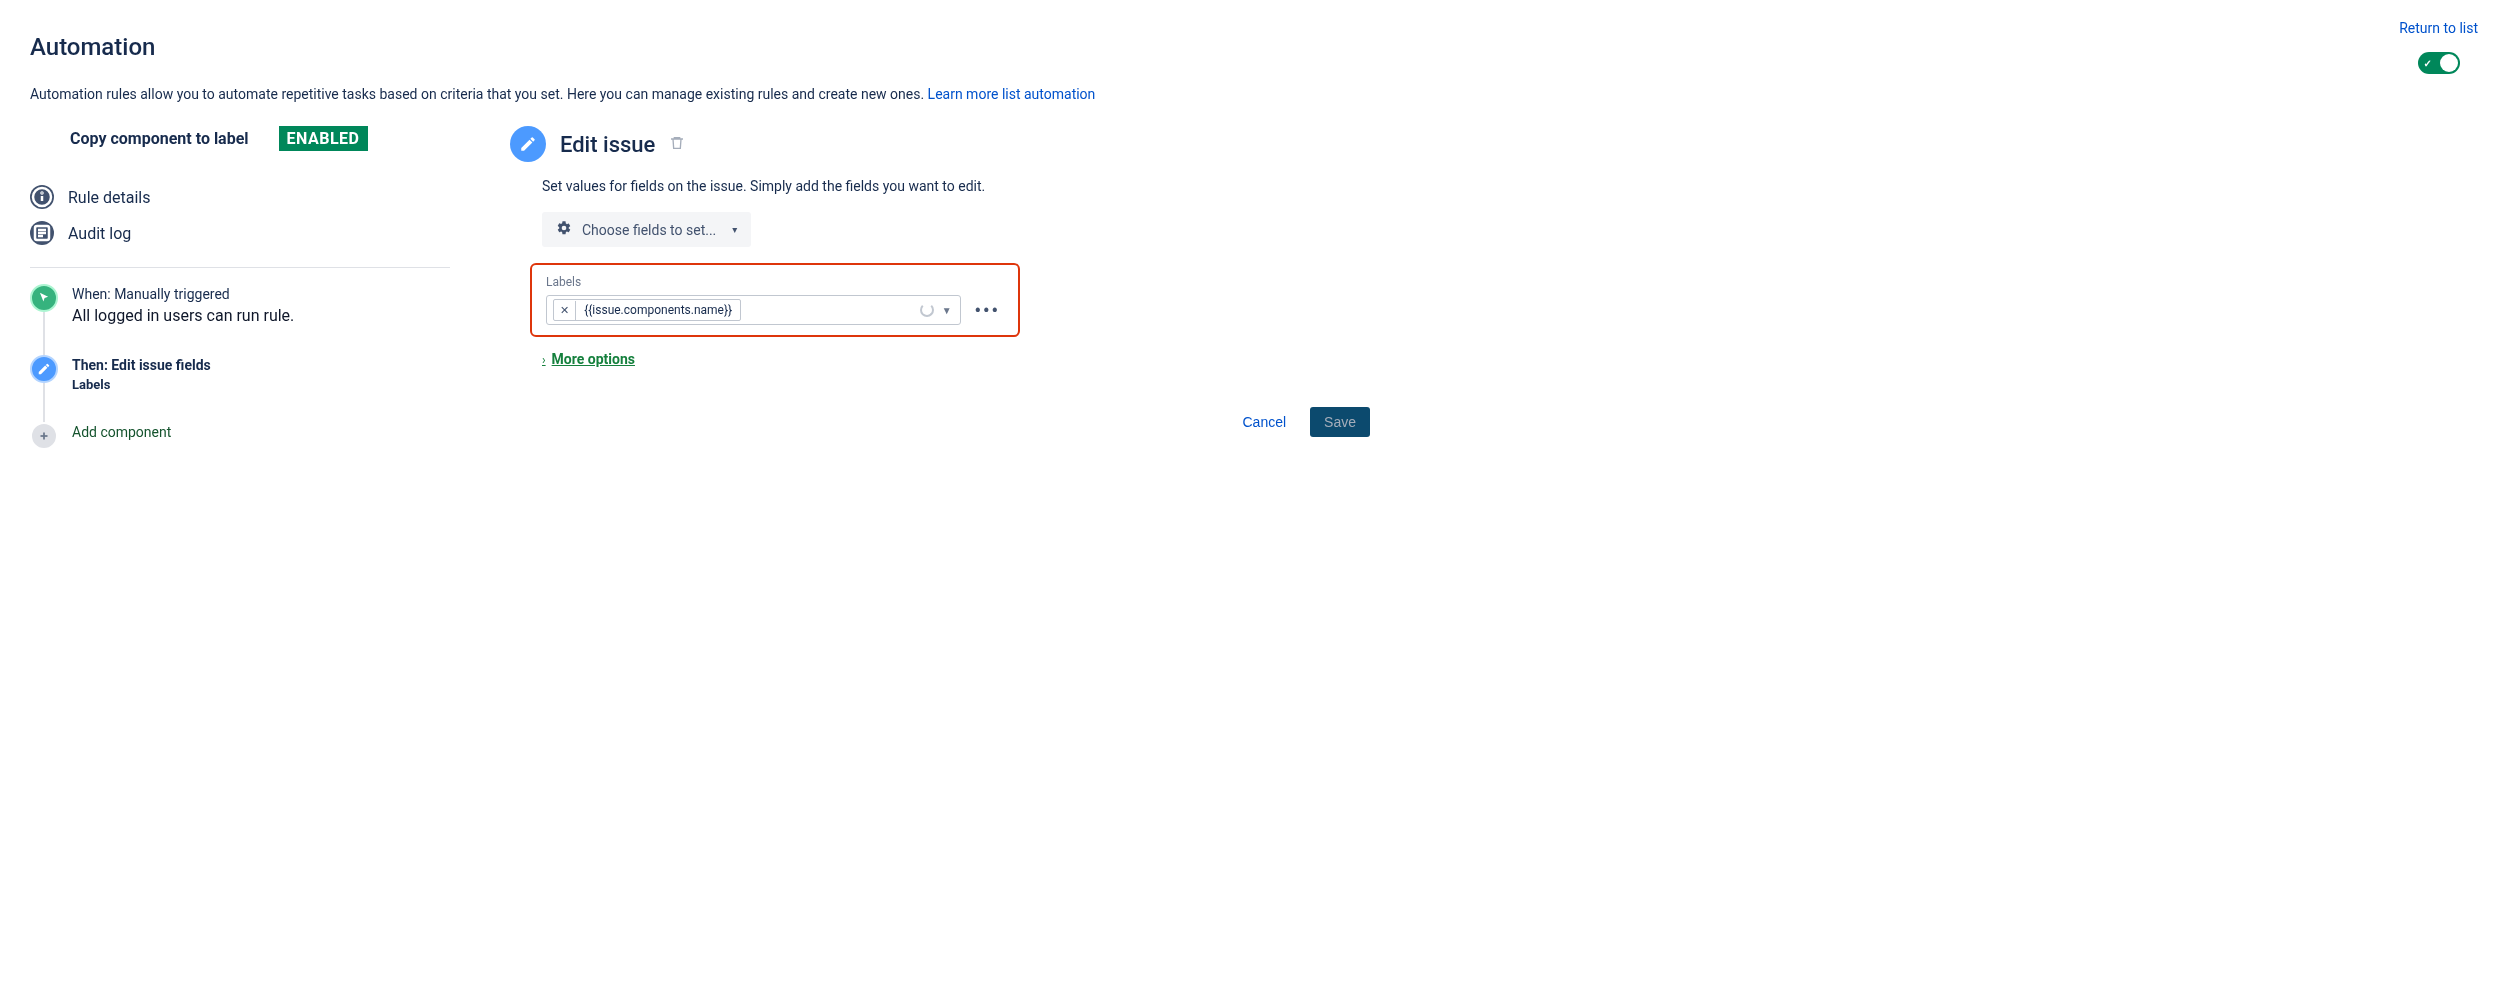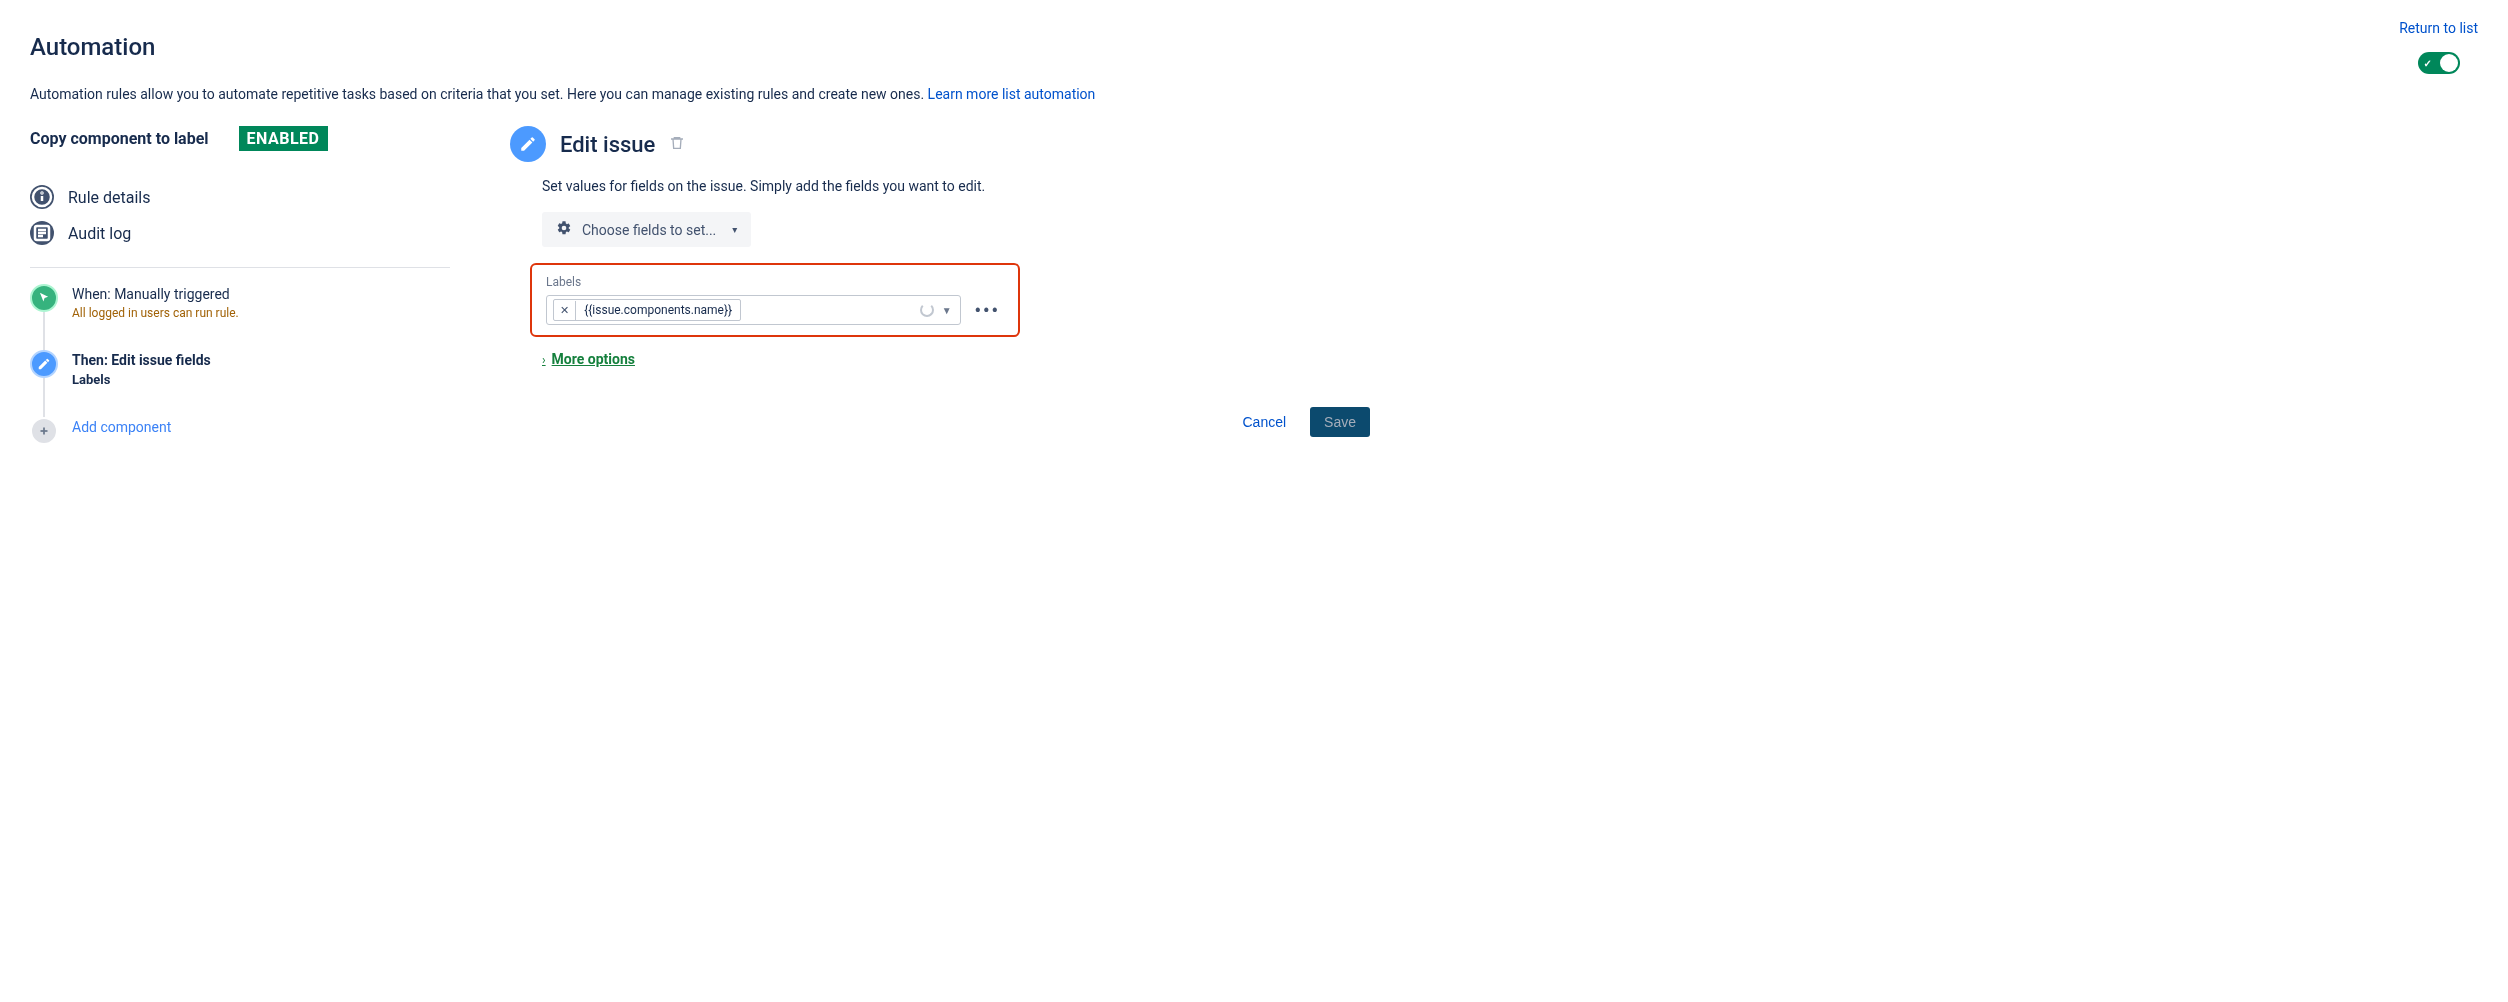--- a/index.html
+++ b/index.html
@@ -72,20 +72,21 @@
     flex-shrink: 0;
   }
   .right-col {
     flex: 1;
   }
   .rule-title-row {
     display: flex;
     align-items: center;
     gap: 30px;
     margin-bottom: 28px;
+    margin-left: 40px;
   }
   .rule-title {
     font-size: 16px;
     font-weight: 700;
     color: #172B4D;
   }
   .badge-enabled {
     background: #00875A;
     color: #fff;
     font-size: 16px;
@@ -147,21 +148,21 @@
     z-index: 1;
     color: #fff;
   }
   .flow-icon.green { background: #36B37E; border: 2px solid #ABF5D1; }
   .flow-icon.blue  { background: #4C9AFF; border: 2px solid #B3D4FF; }
   .flow-icon.gray  { background: #DFE1E6; border: 2px solid #fff; color:#6B778C; }
   .flow-icon svg { width: 14px; height: 14px; }
   .flow-text { padding-top: 2px; }
   .flow-title { font-size: 14px; font-weight: 400; color: #172B4D; margin-bottom: 4px; }
   .flow-title.bold { font-weight: 700; }
-  .flow-sub { font-size: 12px; color: #a16207; }
+  .flow-sub { font-size: 16px; color: #0f172a; }
   .flow-sub.bold { font-weight: 700; color: #172B4D; font-size: 13px; }
   .editor-header {
     display: flex;
     align-items: center;
     gap: 14px;
     margin-bottom: 16px;
   }
   .editor-icon {
     width: 36px;
     height: 36px;
@@ -377,21 +378,21 @@
     </div>
 
     <div class="flow-step" style="padding-bottom:0">
       <div class="flow-icon gray">
         <svg viewBox="0 0 24 24" fill="none" stroke="currentColor" stroke-width="3">
             <line x1="12" y1="6" x2="12" y2="18"></line>
             <line x1="6" y1="12" x2="18" y2="12"></line>
           </svg>
       </div>
       <div class="flow-text">
-        <div class="flow-title" style="color:#3b82f6">Add component</div>
+        <div class="flow-title" style="color:#14532d">Add component</div>
       </div>
     </div>
   </div>
 
   <div class="right-col">
     <div class="editor-header">
       <div class="editor-icon">
         <svg viewBox="0 0 24 24" fill="currentColor">
             <path d="M3 17.25V21h3.75L17.81 9.94l-3.75-3.75L3 17.25zM20.71 7.04a1 1 0 000-1.41l-2.34-2.34a1 1 0 00-1.41 0l-1.83 1.83 3.75 3.75 1.83-1.83z"></path>
           </svg>

